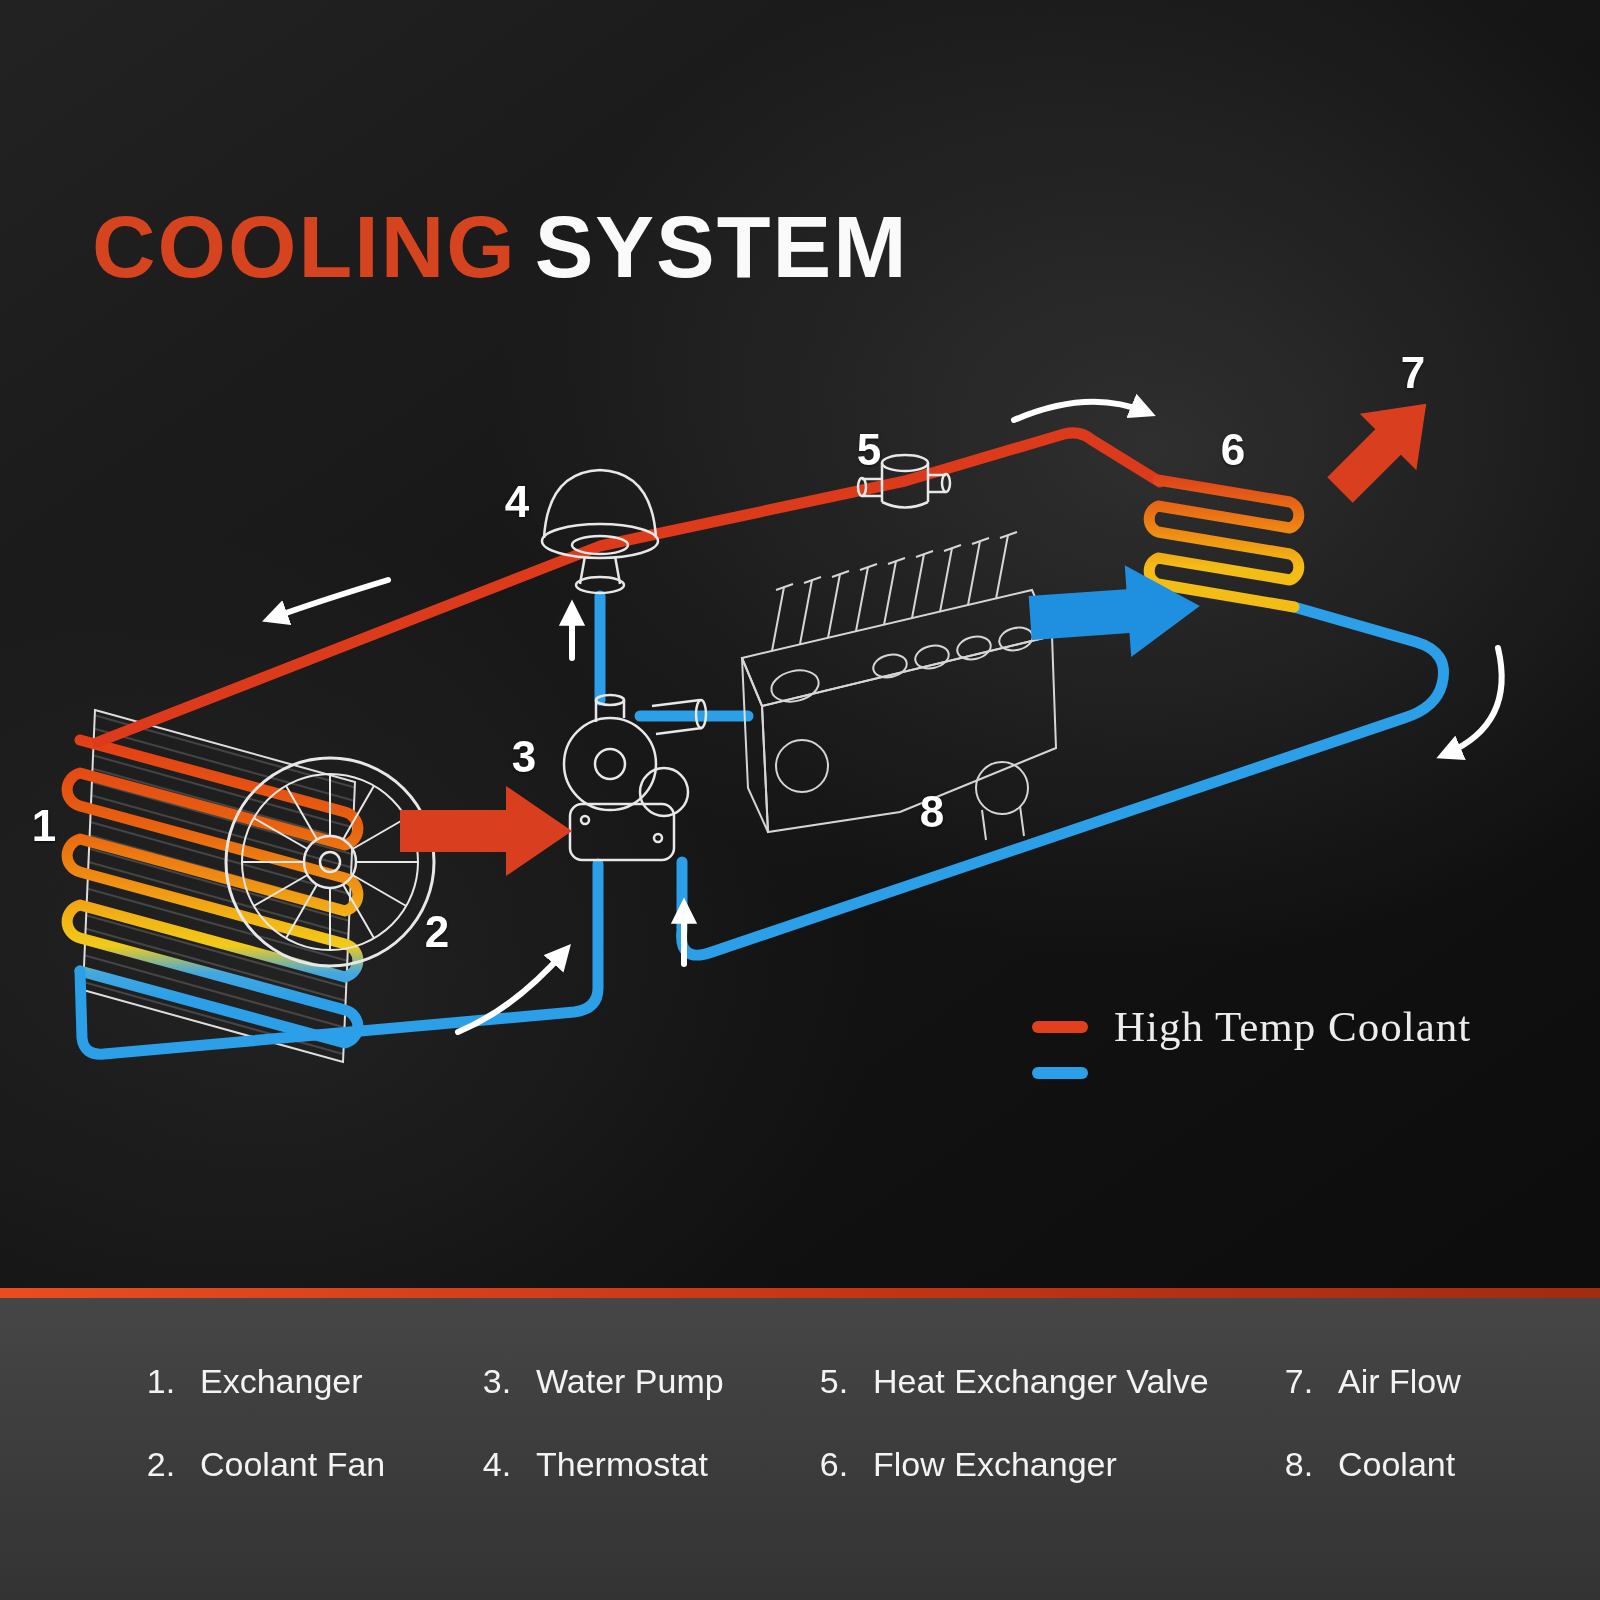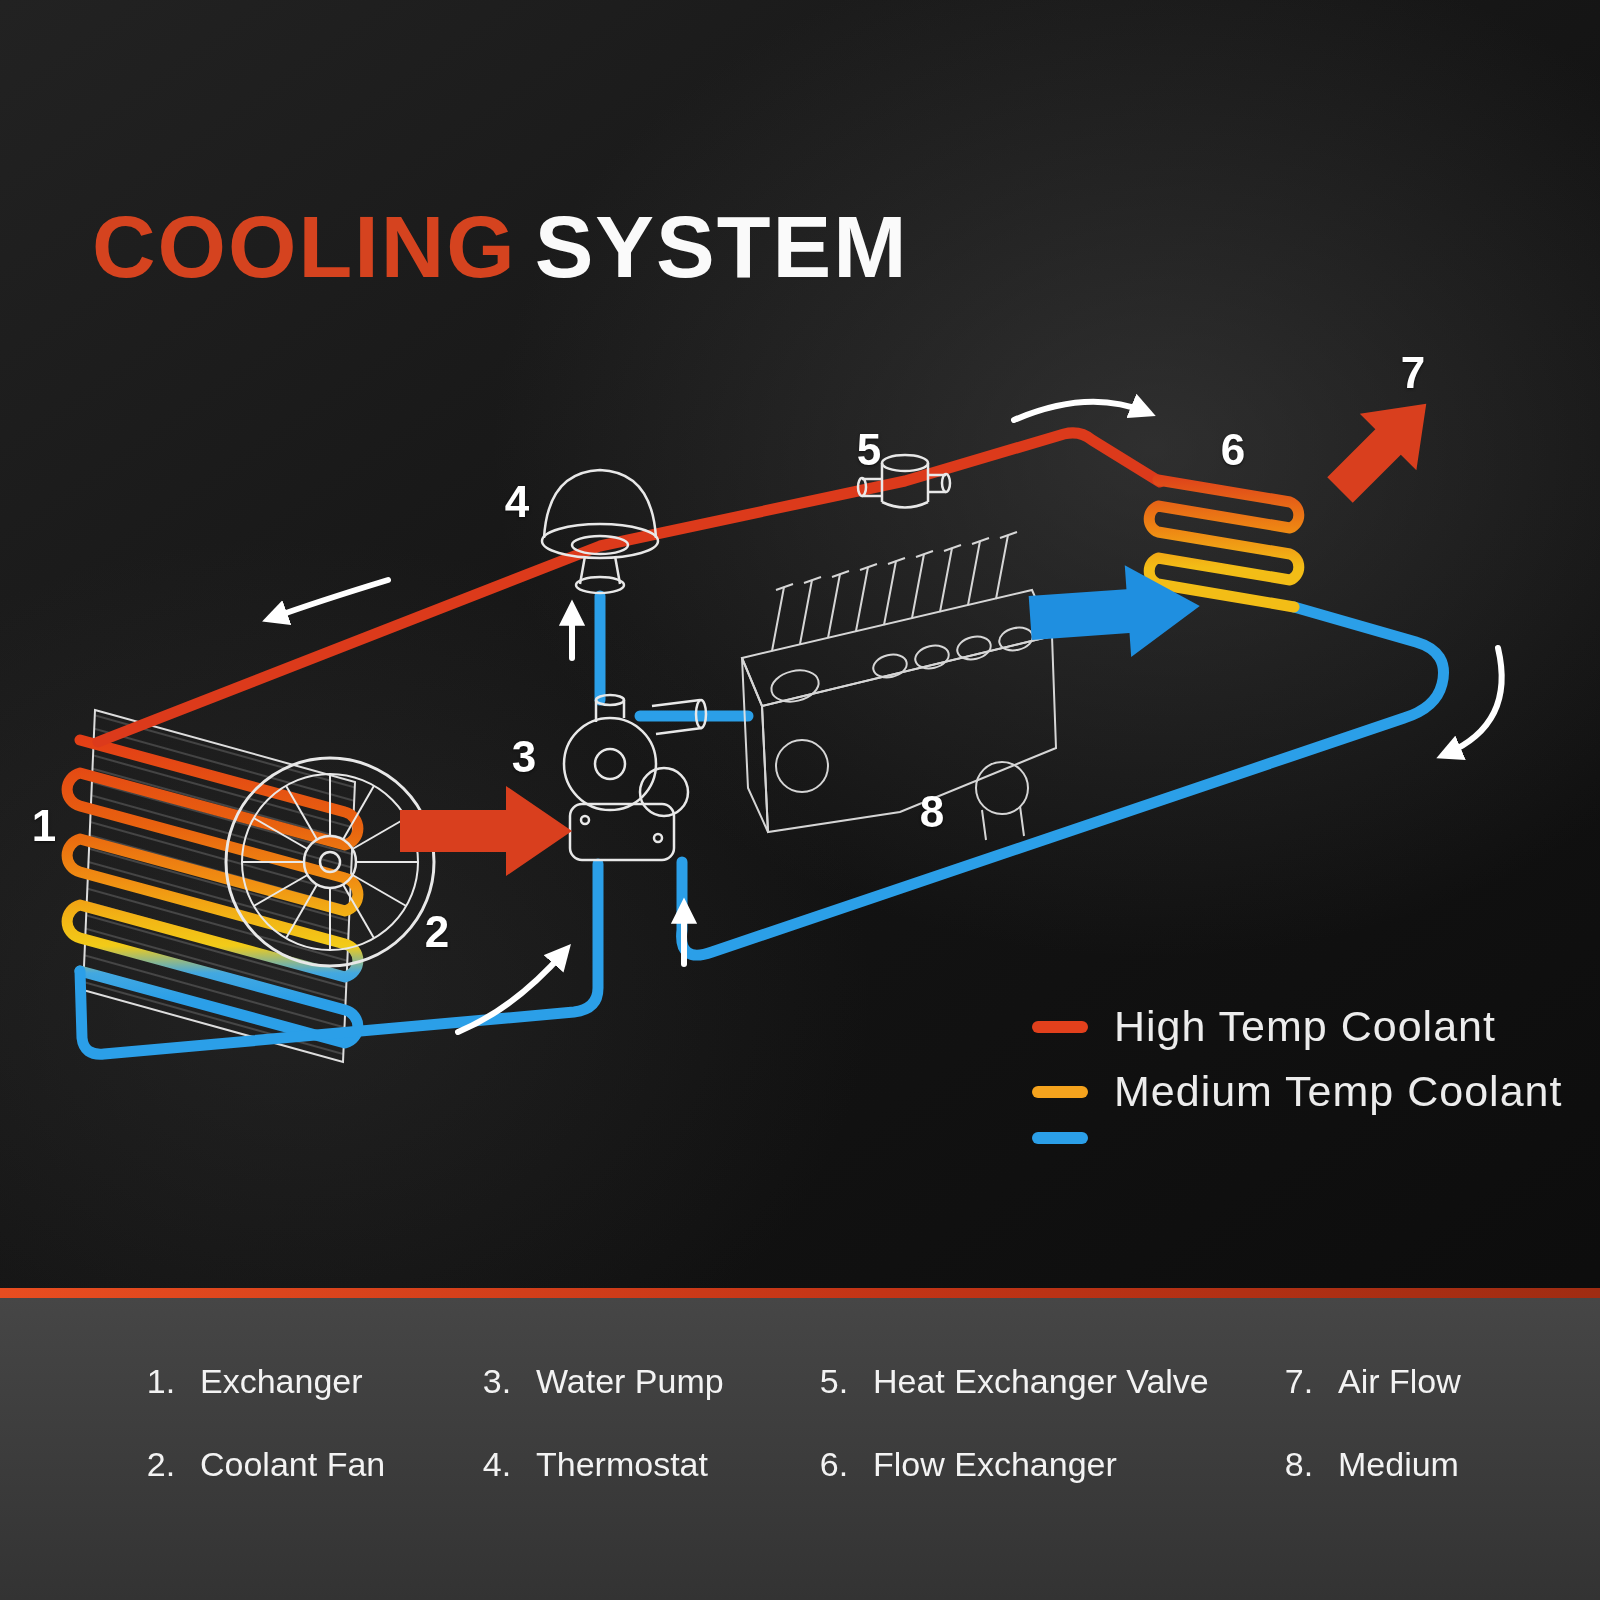--- a/index.html
+++ b/index.html
@@ -11,21 +11,21 @@
       radial-gradient(900px 700px at 18% 62%, rgba(70,70,70,.28), transparent 65%),
       linear-gradient(145deg,#222 0%,#141414 45%,#0b0b0b 100%);
     text-align: center;
   }
   .title{position:absolute;left:92px;top:196px;font-size:88px;font-weight:700;letter-spacing:2px;white-space:nowrap;}
   .title .c{color:#d5431f;}
   .title .s{color:#fafafa;margin-left:18px;}
   svg.diagram{position:absolute;left:0;top:0;}
   .marker{position:absolute;color:#fff;font-size:44px;font-weight:600;transform:translate(-50%,-50%);text-shadow:0 1px 3px rgba(0,0,0,.6);}
   .legend{position:absolute;left:1032px;top:1002px;display:flex;flex-direction:column;gap:16px;}
-  .legend-row{display:flex;align-items:center;gap:26px;}
+  .legend-row{display:flex;align-items:center;gap:26px;font-family:Liberation Serif, serif;}
   .sw{width:56px;height:12px;border-radius:6px;flex:0 0 auto;}
   .sw-high{background:#e2401c;}
   .sw-med{background:#f5a31d;}
   .sw-low{background:#2b9fe8;}
   .legend-label{font-size:43px;color:#ececec;letter-spacing:1px;white-space:nowrap;}
   .redline{position:absolute;left:0;top:1288px;width:1600px;height:10px;background:linear-gradient(90deg,#e84d20,#c33416 55%,#a02c12);}
   .strip{position:absolute;left:0;top:1298px;width:1600px;height:302px;background:linear-gradient(180deg,#464646,#333);}
   .col{position:absolute;display:flex;flex-direction:column;gap:44px;top:1362px;}
   .col1{left:142px;} .col2{left:478px;} .col3{left:815px;} .col4{left:1280px;}
   .item{display:flex;gap:20px;font-size:34px;color:#f3f3f3;white-space:nowrap;}
@@ -175,24 +175,20 @@
   <div class="marker" style="left:1233px;top:450px">6</div>
   <div class="marker" style="left:1413px;top:373px">7</div>
   <div class="marker" style="left:932px;top:812px">8</div>
 
   <div class="legend">
     <div class="legend-row">
       <div class="sw sw-high"></div>
       <div class="legend-label">High Temp Coolant</div>
     </div>
     <div class="legend-row">
-      <div class="sw sw-med"></div>
-      <div class="legend-label">Medium Temp Coolant</div>
-    </div>
-    <div class="legend-row">
       <div class="sw sw-low"></div>
     </div>
   </div>
 
   <div class="redline"></div>
   <div class="strip"></div>
 
   <div class="col col1">
     <div class="item">
       <span class="n">1.</span>
@@ -223,17 +219,17 @@
       <span>Flow Exchanger</span>
     </div>
   </div>
   <div class="col col4">
     <div class="item">
       <span class="n">7.</span>
       <span>Air Flow</span>
     </div>
     <div class="item">
       <span class="n">8.</span>
-      <span>Medium</span>
+      <span>Coolant</span>
     </div>
   </div>
 
 </div>
 
 </body></html>

